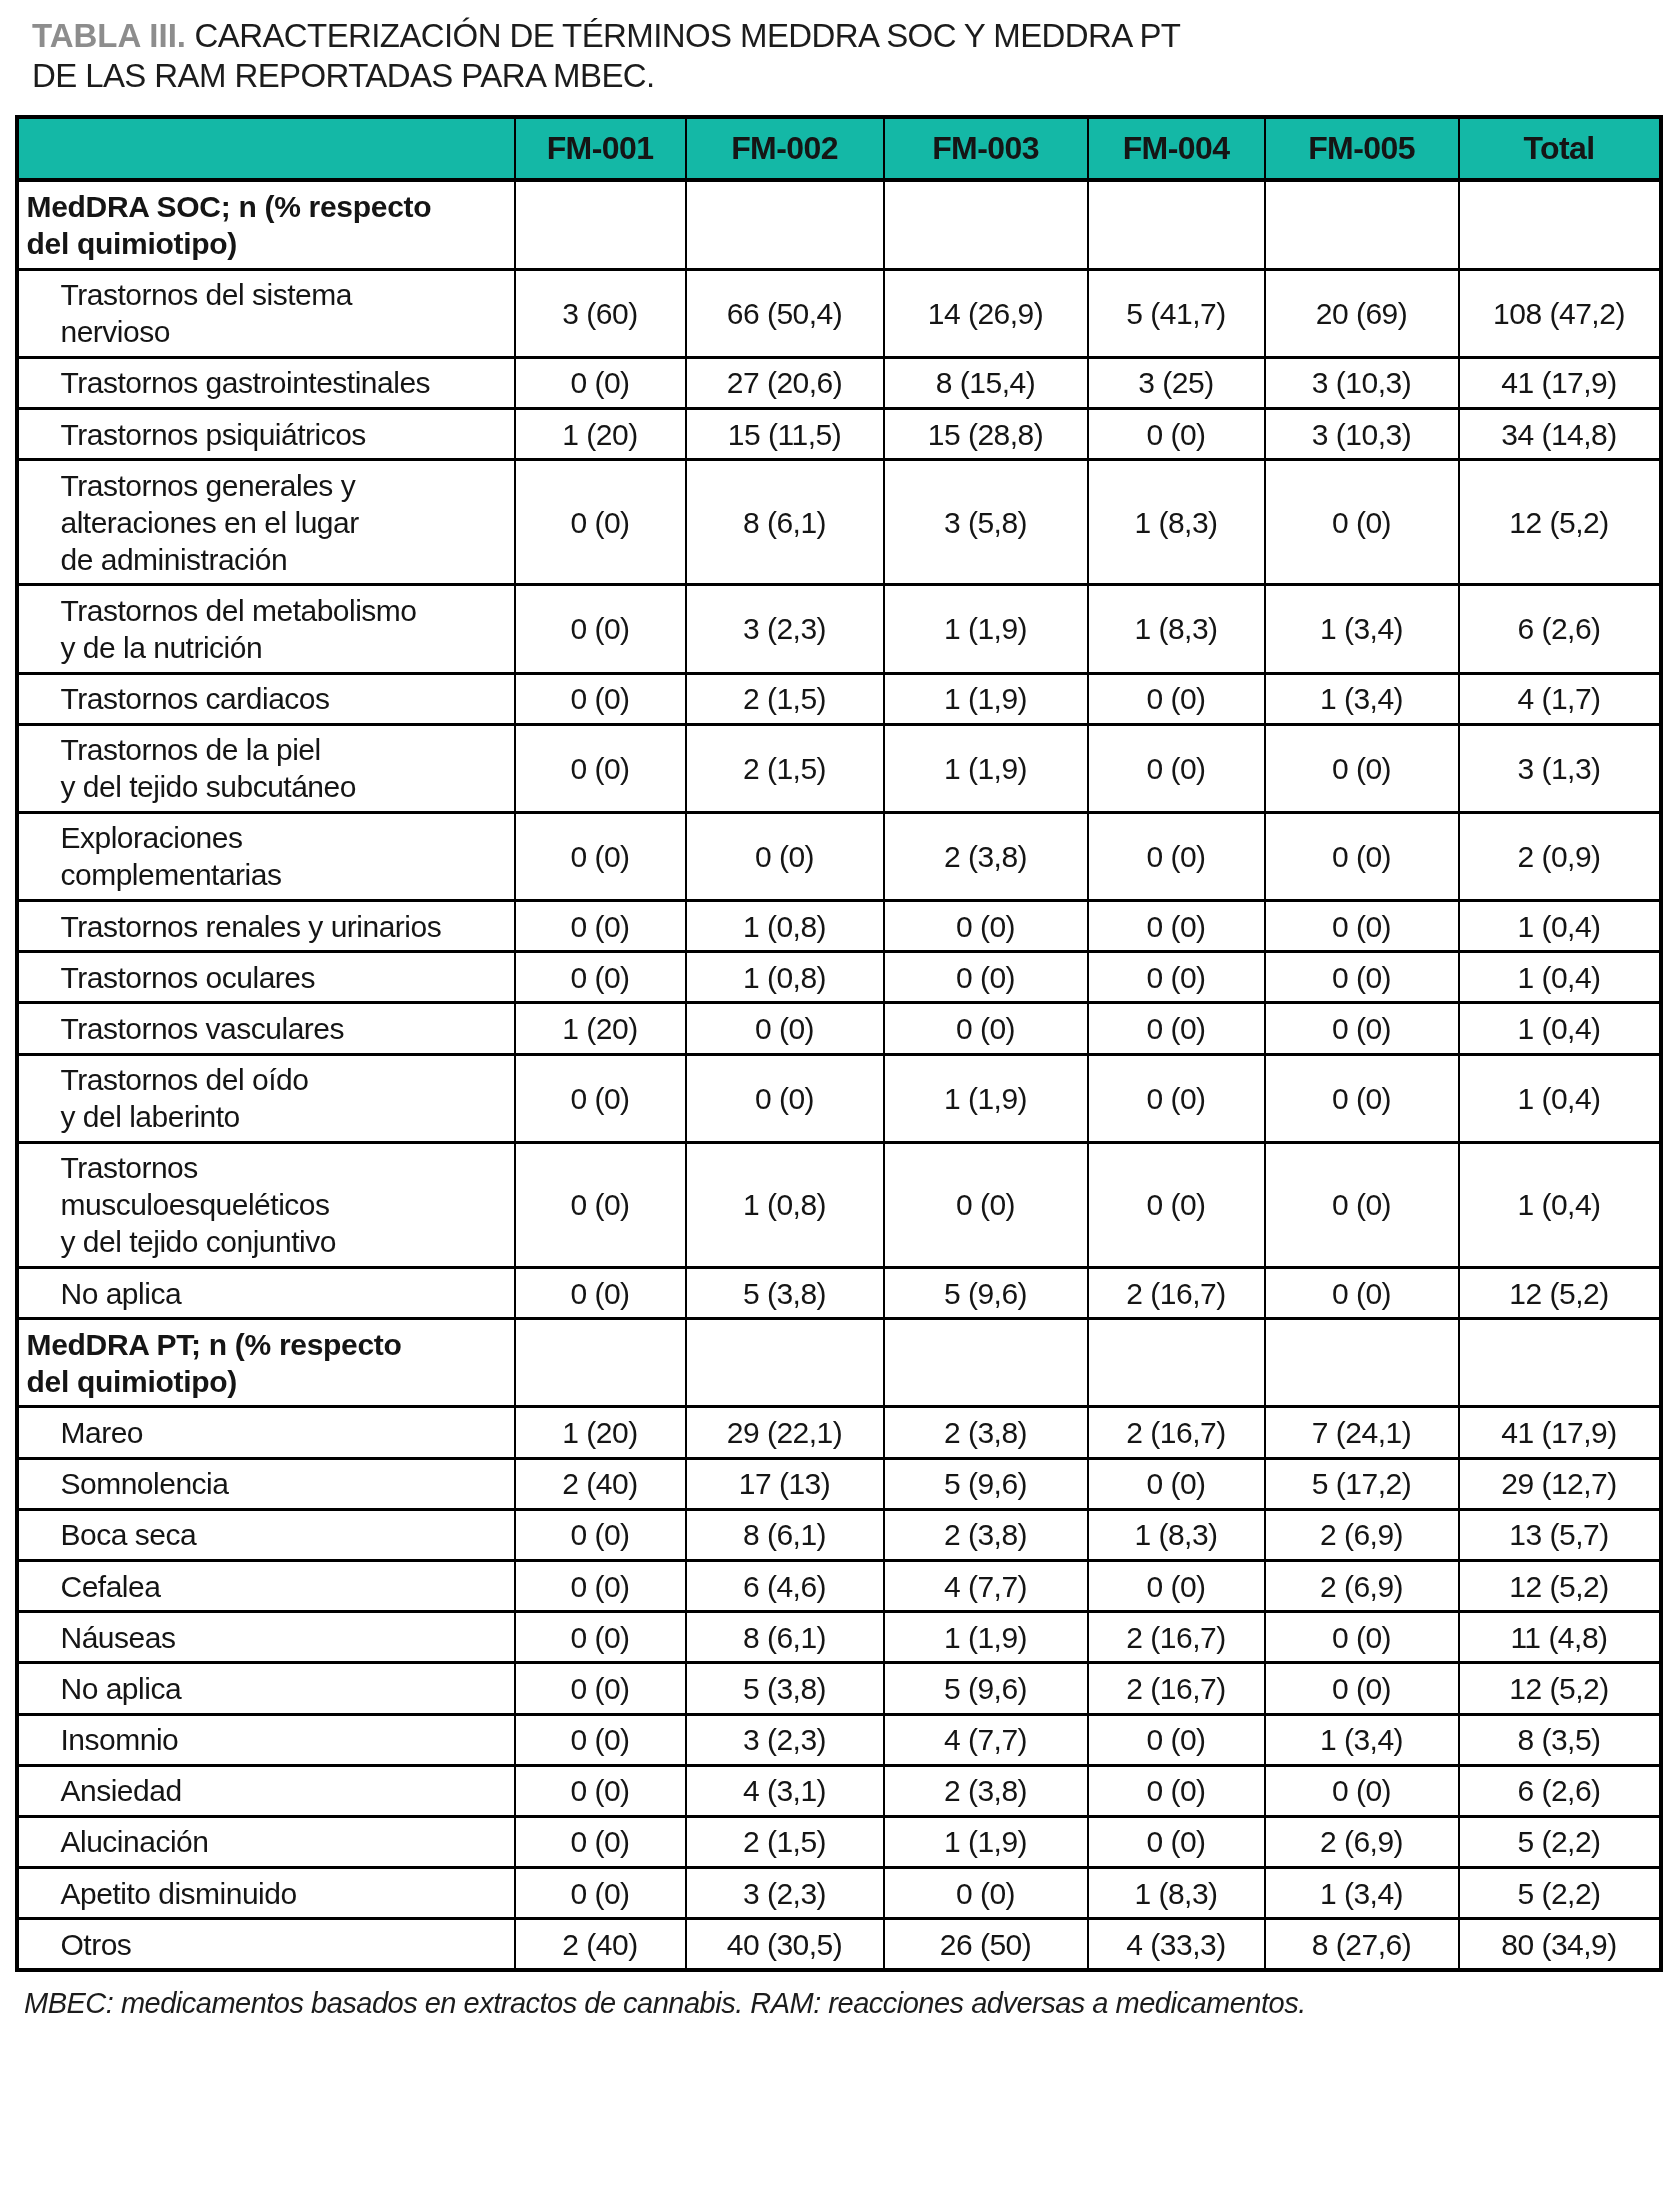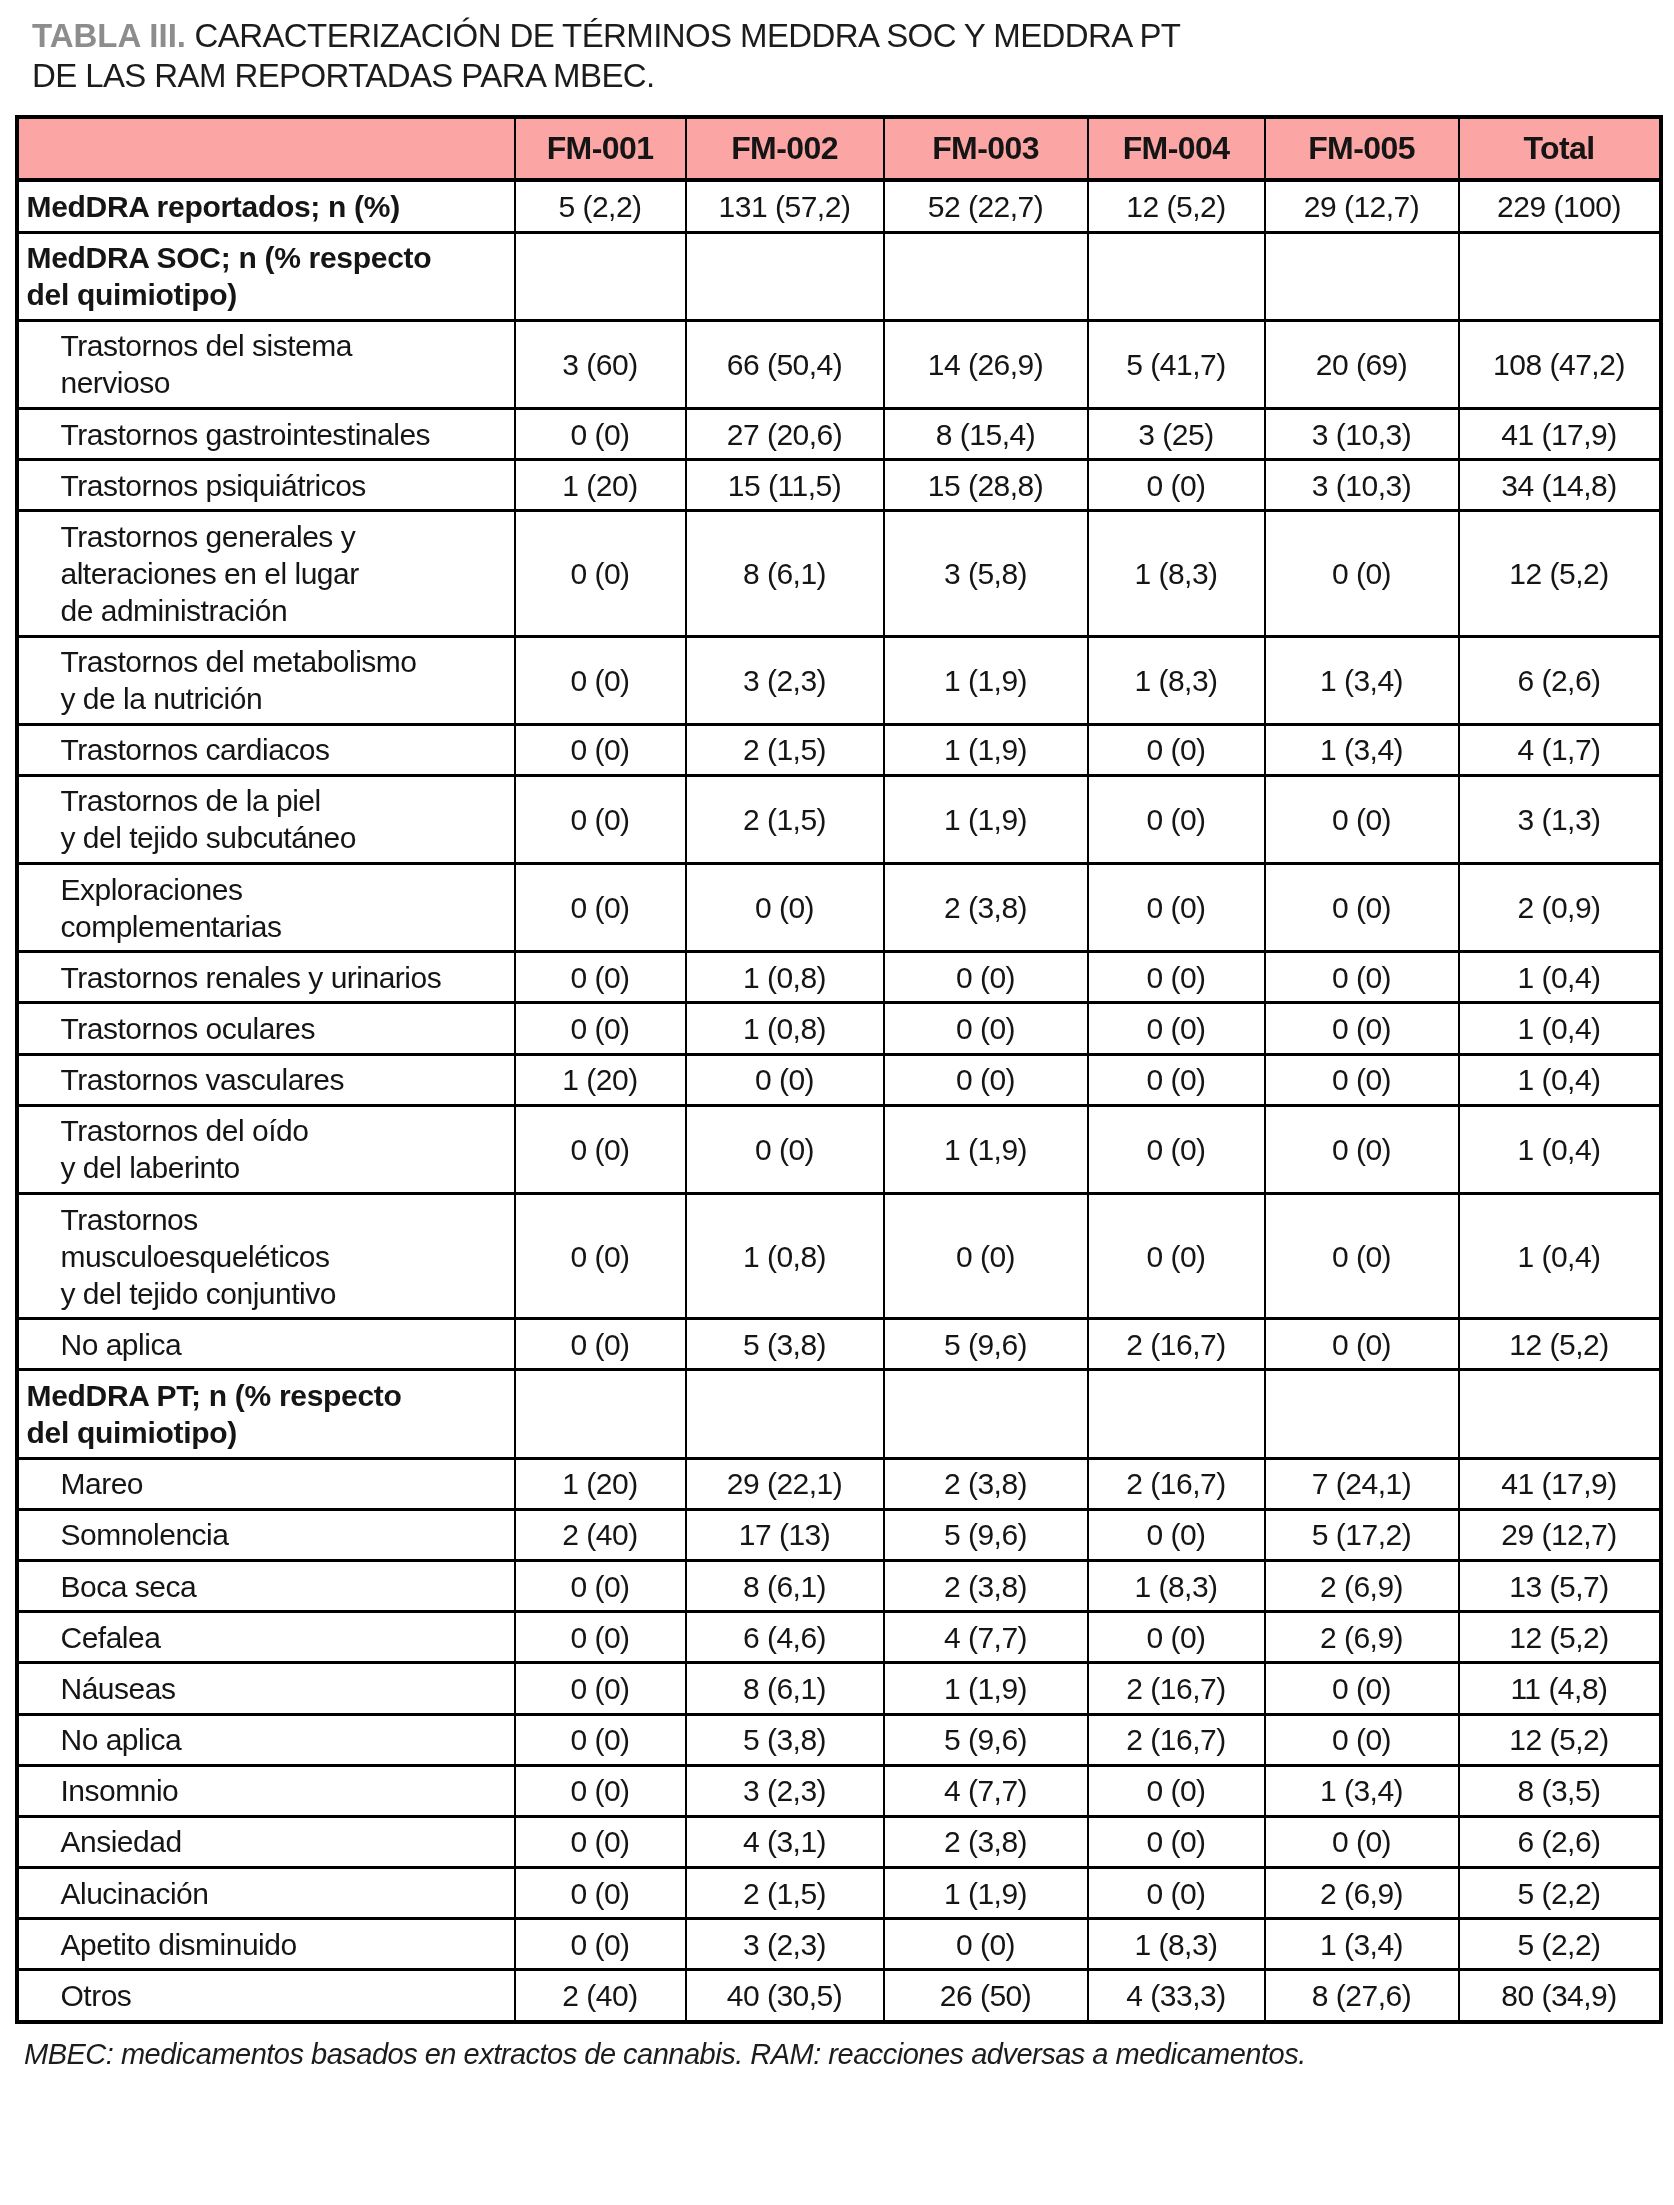--- a/index.html
+++ b/index.html
@@ -37,21 +37,21 @@
     margin: 19px 14.5px 0 14.5px;
     border: 4.8px solid #000000;
   }
   th, td {
     border: solid #000000;
     border-width: 3.2px 2.4px;
     vertical-align: middle;
     box-sizing: border-box;
   }
   thead th {
-    background: #fca5a5;
+    background: #14b8a6;
     font-size: 32px;
     font-weight: 700;
     letter-spacing: -0.6px;
     text-align: center;
     padding: 11.2px 3.2px;
     border-bottom-width: 4.8px;
   }
   td {
     font-size: 30px;
     line-height: 37px;
@@ -102,29 +102,20 @@
         <th>FM-001</th>
         <th>FM-002</th>
         <th>FM-003</th>
         <th>FM-004</th>
         <th>FM-005</th>
         <th>Total</th>
       </tr>
     </thead>
     <tbody id="tbody">
         <tr>
-          <td class="lab boldrow">MedDRA reportados; n (%)</td>
-          <td class="val">5 (2,2)</td>
-          <td class="val">131 (57,2)</td>
-          <td class="val">52 (22,7)</td>
-          <td class="val">12 (5,2)</td>
-          <td class="val">29 (12,7)</td>
-          <td class="val">229 (100)</td>
-        </tr>
-        <tr>
           <td class="lab section">MedDRA SOC; n (% respecto
 del quimiotipo)</td>
           <td class="val"></td>
           <td class="val"></td>
           <td class="val"></td>
           <td class="val"></td>
           <td class="val"></td>
           <td class="val"></td>
         </tr>
         <tr>

